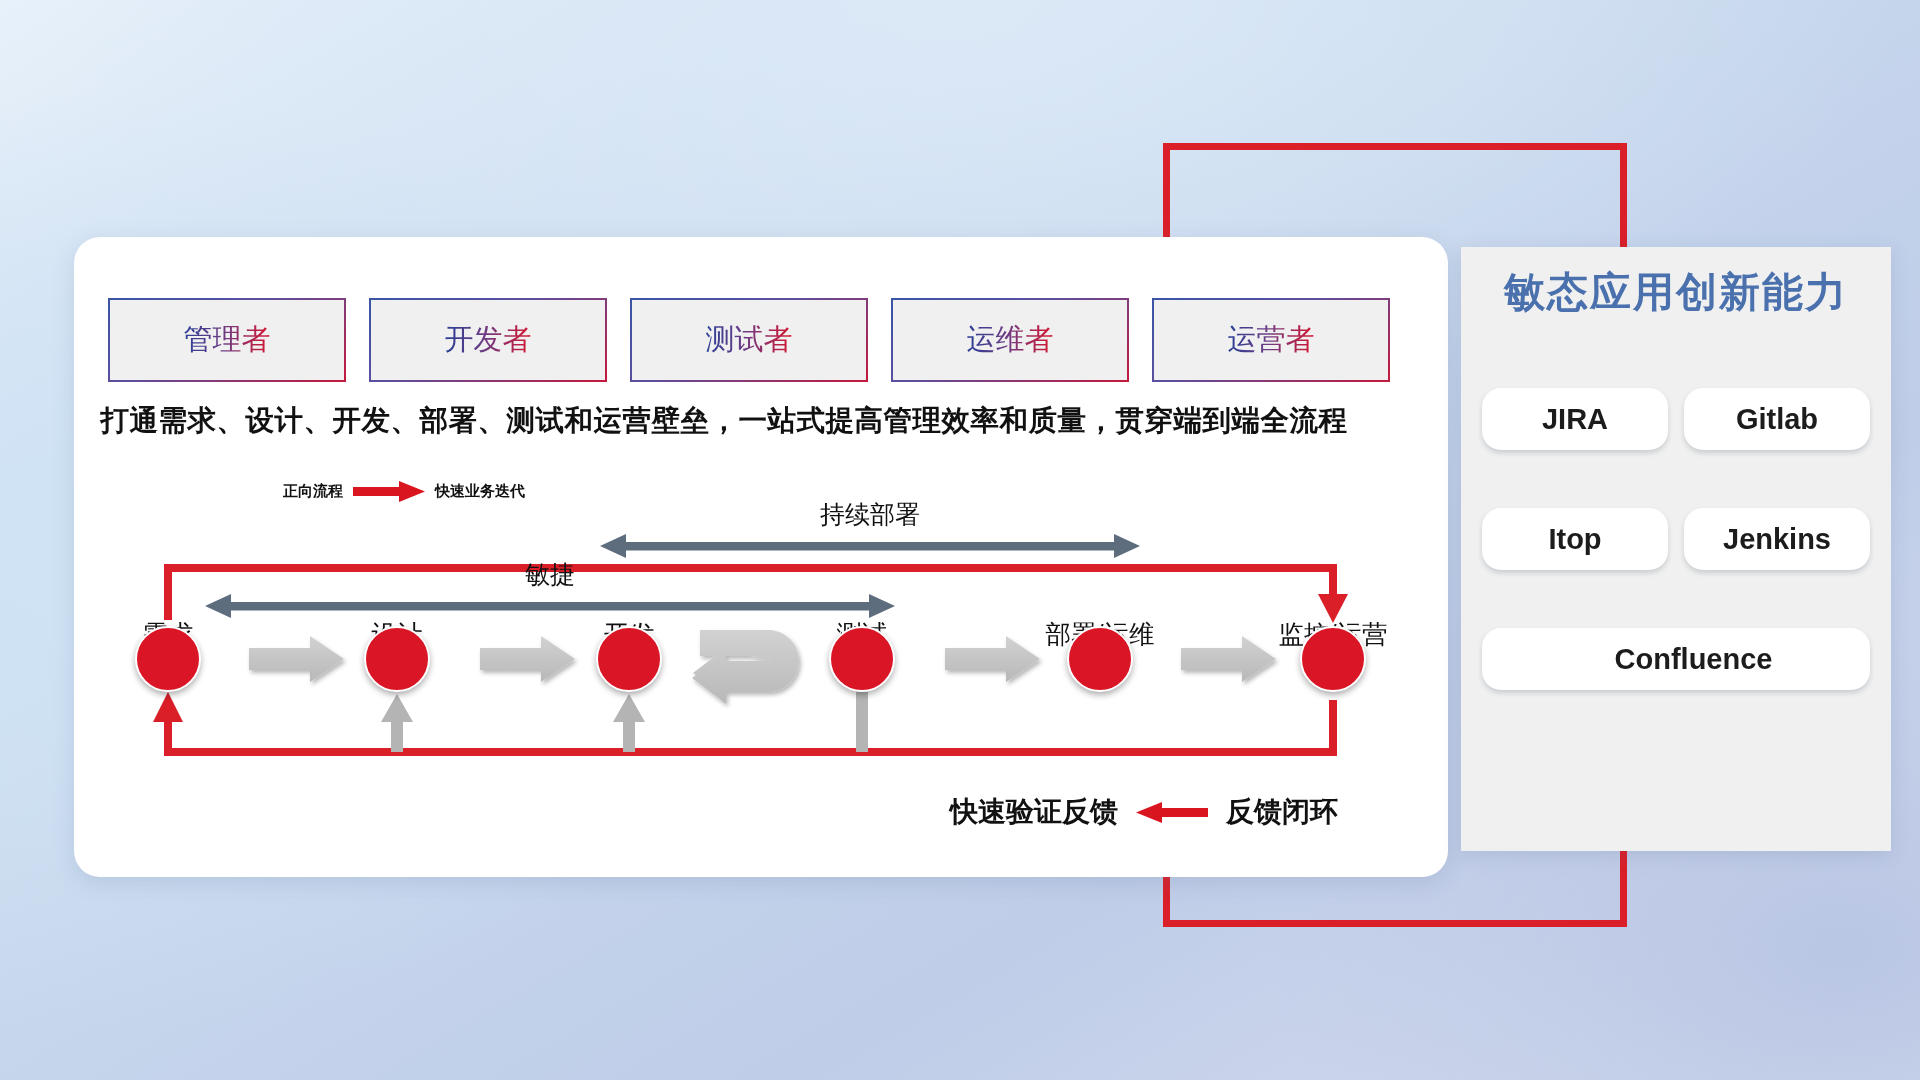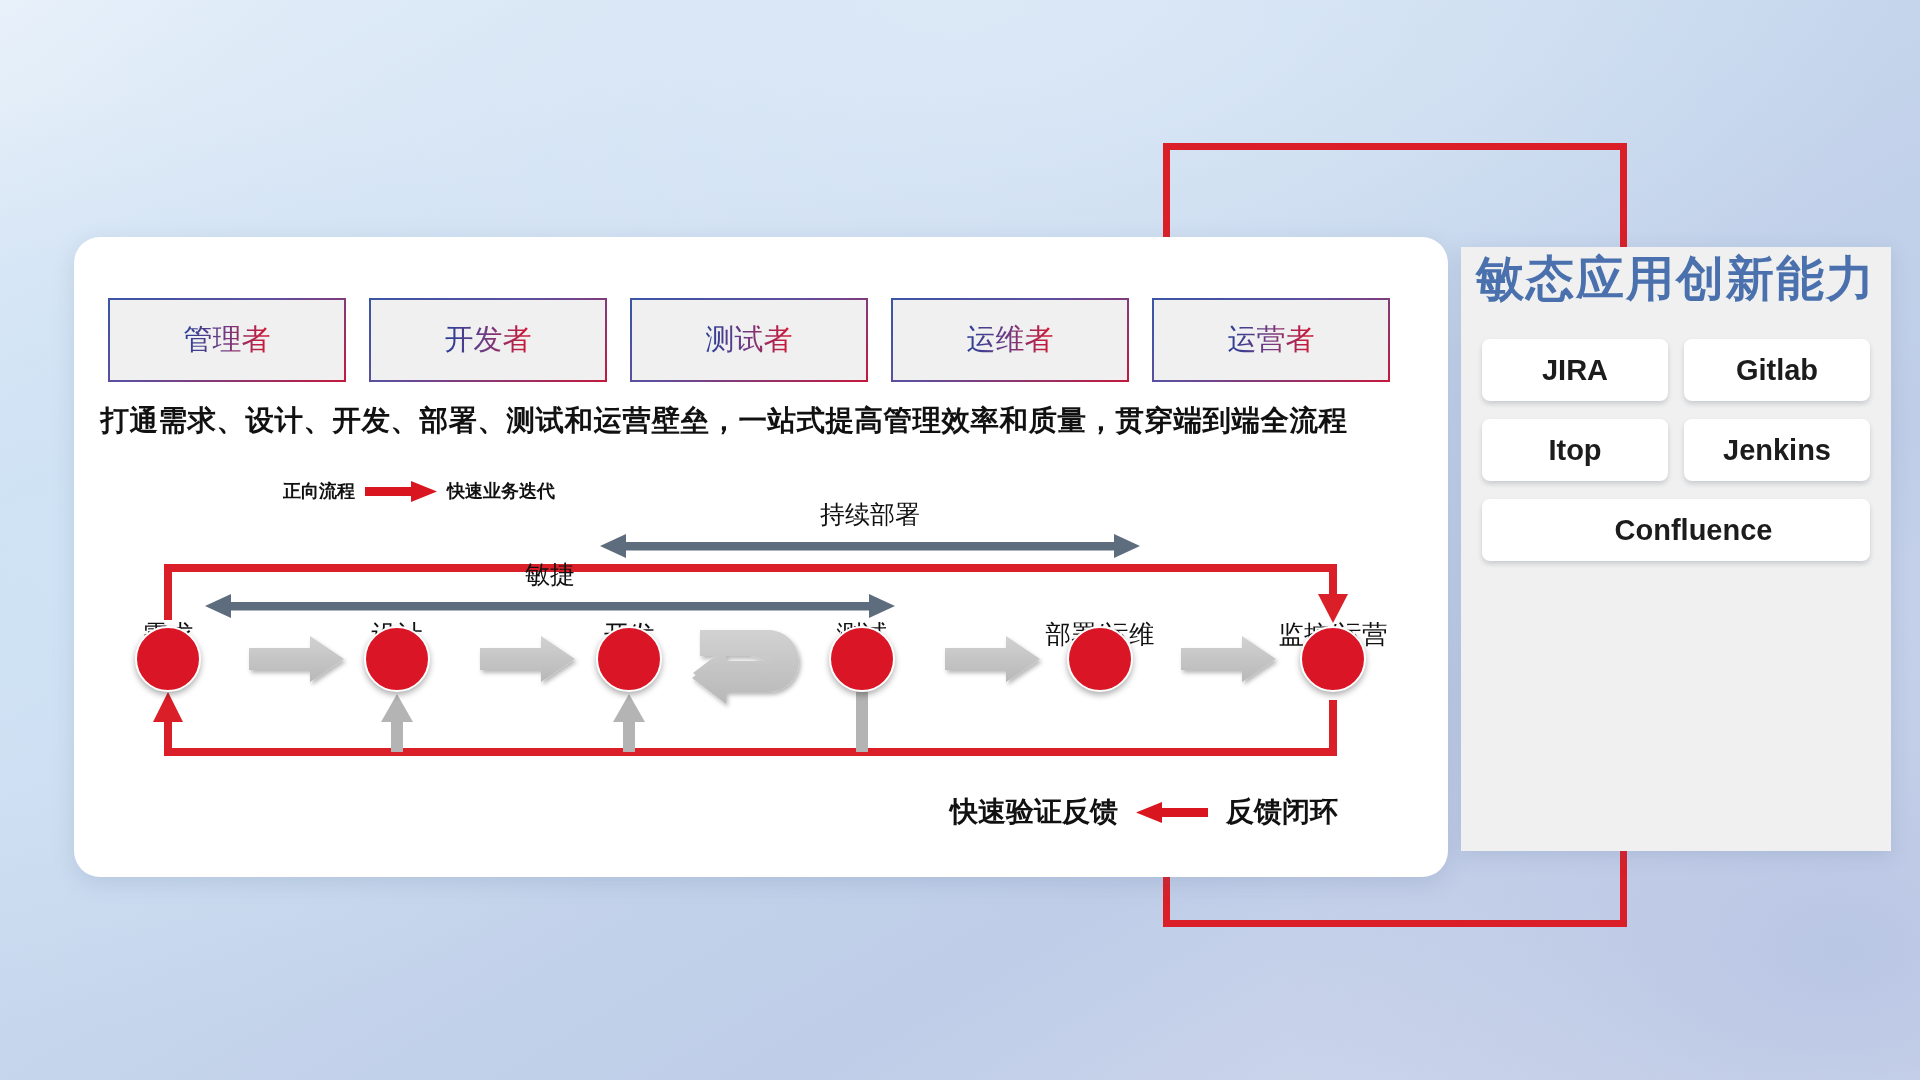--- a/index.html
+++ b/index.html
@@ -44,40 +44,41 @@
     box-shadow: 0 4px 18px rgba(80,100,140,0.17);
     z-index: 4;
   }
   .side-panel .headline {
     text-align: center;
     color: #4a71ad;
     font-weight: bold;
     letter-spacing: 2px;
   }
   .side-panel .hl1 { font-size: 41px; margin-top: 40px; }
-  .side-panel .hl2 { font-size: 48px; }
+  .side-panel .hl2 { font-size: 41px; margin-top: 18px; }
   .tool-grid {
     margin: 28px 18px 0 18px;
     display: flex;
     flex-wrap: wrap;
     gap: 18px 16px;
     justify-content: center;
   }
   .pill {
     background: #ffffff;
-    border-radius: 8px;
+    border-radius: 19px;
     height: 62px;
     width: 186px;
     display: flex;
     align-items: center;
     justify-content: center;
     font-size: 29px;
     font-weight: bold;
     color: #1c1c1c;
     box-shadow: 0 3px 5px rgba(70,80,100,0.22);
+    margin-top: 40px;
   }
   .pill.wide { width: 388px; padding-left: 35px; }
 
   
   .roles {
     position: absolute;
     left: 108px; top: 298px;
     display: flex;
     gap: 23px;
     z-index: 5;
@@ -121,21 +122,21 @@
 
   
   .fwd-flow {
     position: absolute;
     left: 283px; top: 479px;
     display: flex;
     align-items: center;
     gap: 10px;
     z-index: 6;
   }
-  .fwd-flow .txt { font-size: 18px; font-weight: bold; color: #111; }
+  .fwd-flow .txt { font-size: 15px; font-weight: bold; color: #111; }
   .arrow-red-right { display: block; }
 
   
   .fb-flow {
     position: absolute;
     left: 950px; top: 793px;
     display: flex;
     align-items: center;
     gap: 18px;
     z-index: 6;

